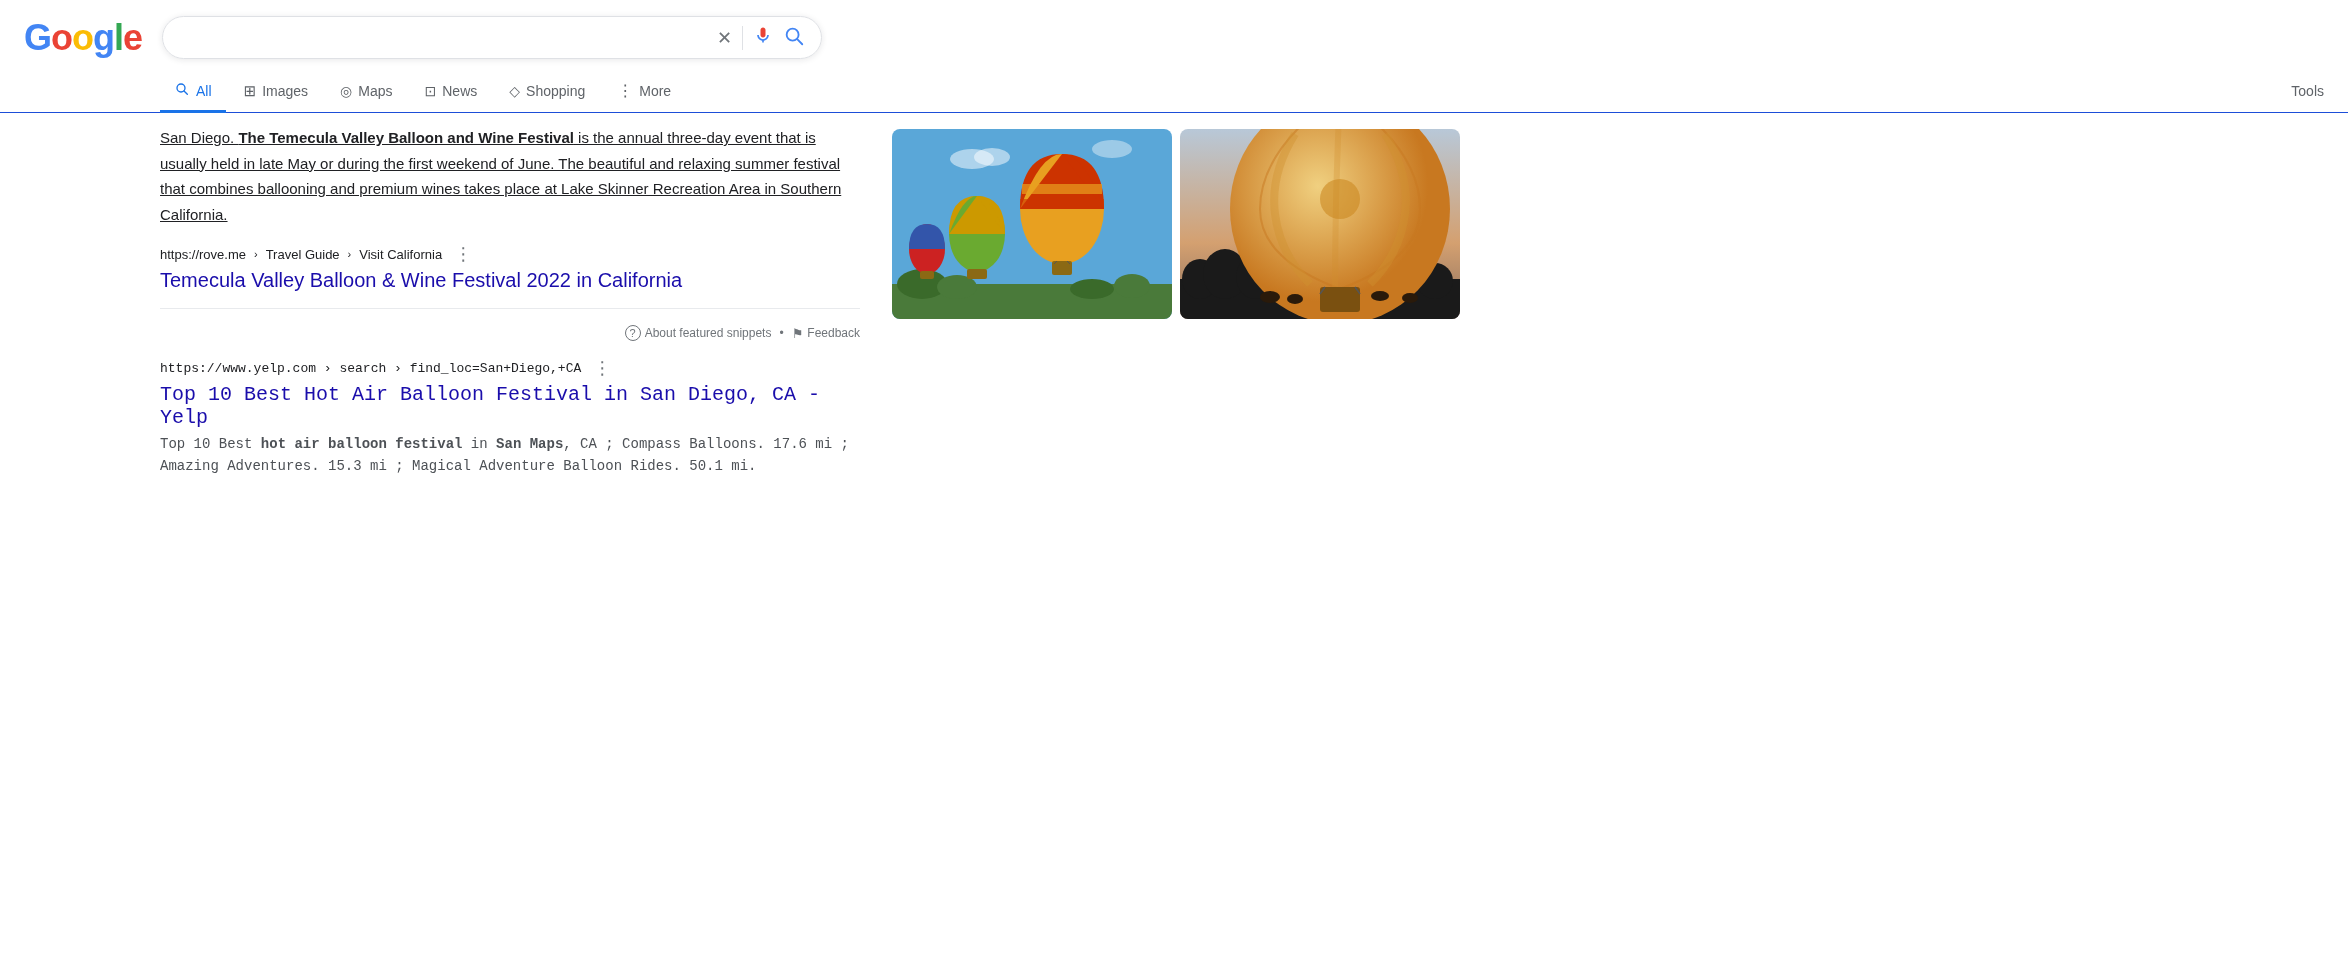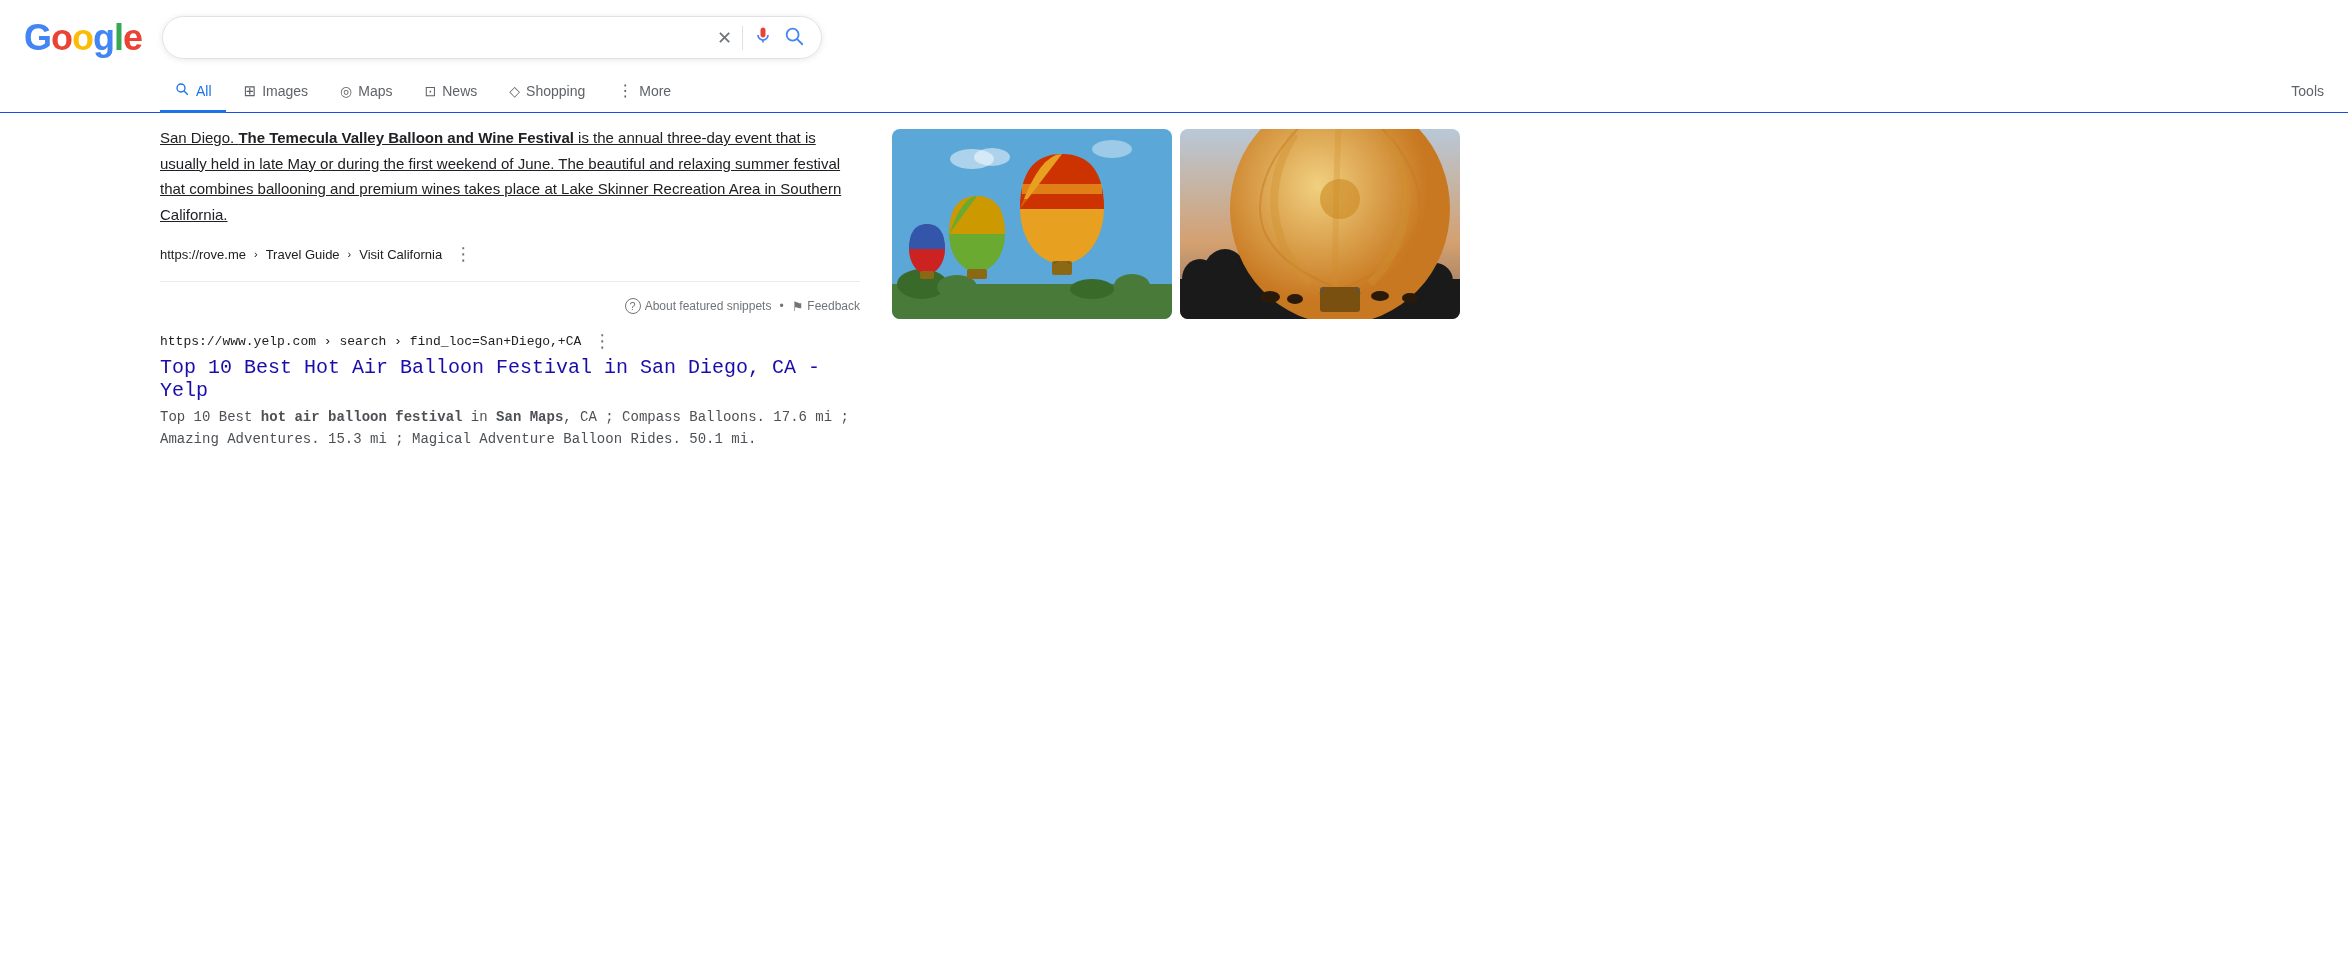--- a/index.html
+++ b/index.html
@@ -303,20 +303,23 @@
 
       <div class="result-url-row">
         <span class="result-url">https://rove.me</span>
         <span class="breadcrumb-arrow">›</span>
         <span class="result-url">Travel Guide</span>
         <span class="breadcrumb-arrow">›</span>
         <span class="result-url">Visit California</span>
         <span class="kebab-icon">⋮</span>
       </div>
 
+      <a class="result-title-link" href="#">
+        <span>Temecula Valley Balloon &amp; Wine Festival 2022 in California</span>
+      </a>
     </div>
 
     <hr class="snippet-divider">
 
     <div class="snippet-footer">
       <div class="snippet-footer-item">
         <span style="width:16px;height:16px;border-radius:50%;border:1.5px solid #70757a;display:inline-flex;align-items:center;justify-content:center;font-size:11px;color:#70757a;">?</span>
         <span>About featured snippets</span>
       </div>
       <span class="snippet-footer-dot">•</span>

